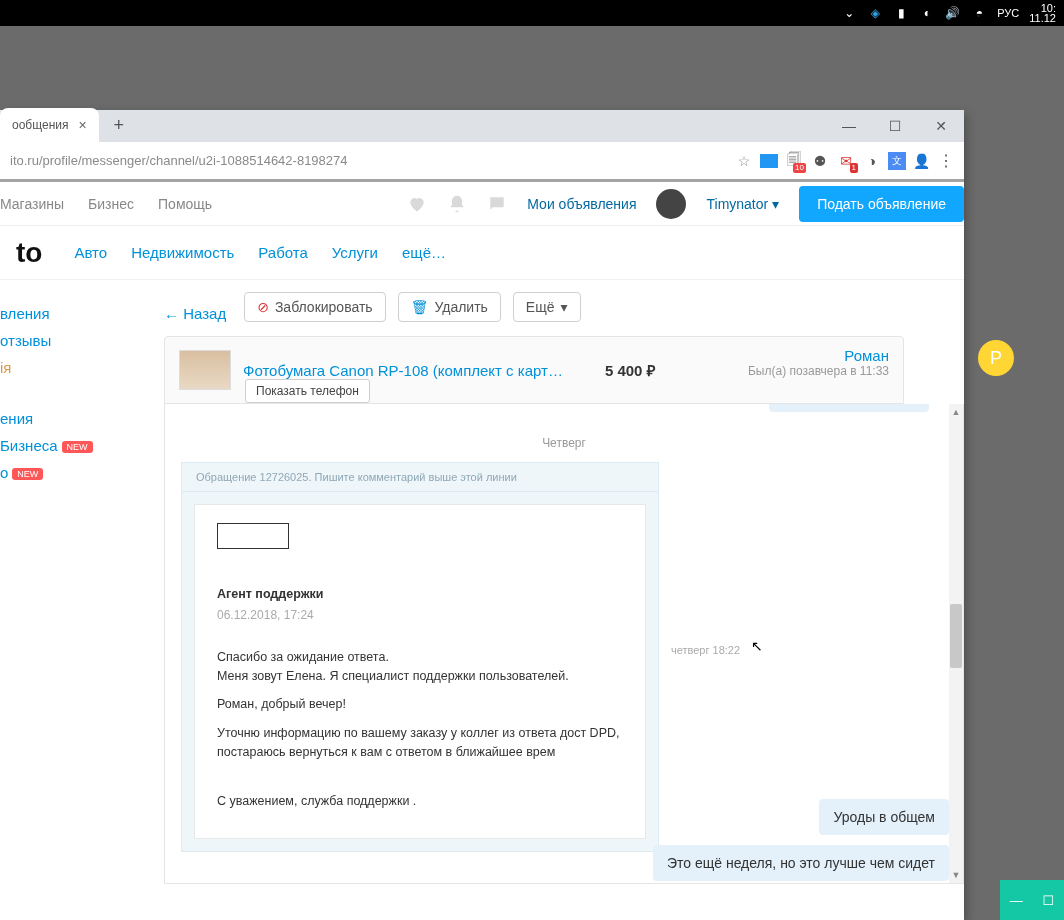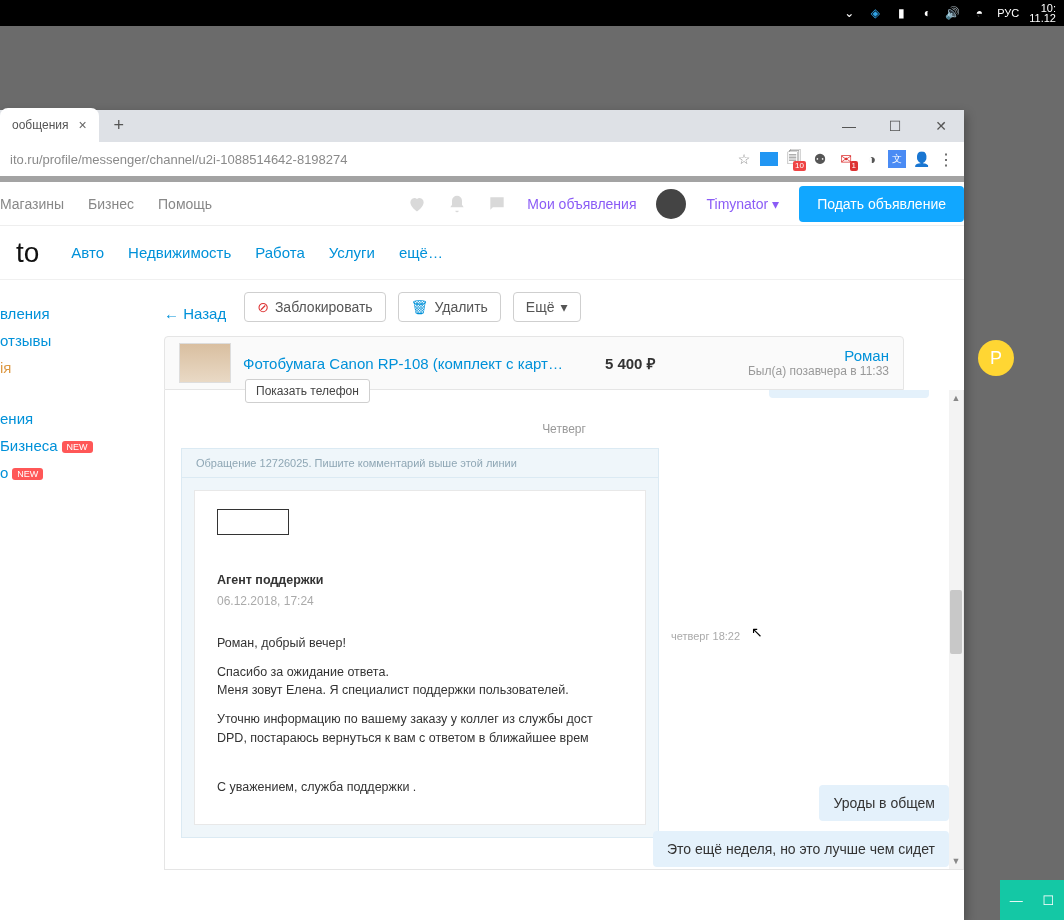--- a/index.html
+++ b/index.html
@@ -7,36 +7,36 @@
 .taskbar{position:absolute;top:0;left:0;right:0;height:26px;background:#000;display:flex;justify-content:flex-end;align-items:center;padding:0 8px;color:#fff;font-size:11px;gap:10px}
 .taskbar .tray-icon{width:16px;height:16px;display:inline-flex;align-items:center;justify-content:center;font-size:12px}
 .taskbar .clock{text-align:right;font-size:11px;line-height:10px}
 .browser{position:absolute;left:0;top:110px;width:964px;height:810px;background:#fff;border-radius:0;box-shadow:2px 4px 10px rgba(0,0,0,.3)}
 .tabbar{height:32px;background:#dee1e6;display:flex;align-items:flex-end;position:relative}
 .tab{height:34px;background:#fff;border-radius:8px 8px 0 0;display:flex;align-items:center;padding:0 12px;margin-left:0;font-size:12px;color:#555;gap:10px}
 .tab-close{font-size:14px;color:#666;cursor:pointer}
 .newtab{width:28px;height:28px;display:flex;align-items:center;justify-content:center;font-size:18px;color:#555;margin-left:6px;margin-bottom:3px;cursor:pointer}
 .wincontrols{position:absolute;right:0;top:0;display:flex}
 .wincontrols div{width:46px;height:32px;display:flex;align-items:center;justify-content:center;color:#555;font-size:14px;cursor:pointer}
-.urlbar{height:40px;background:#fff;display:flex;align-items:center;padding:0 10px;border-bottom:6px solid #a3a3a3;gap:6px}
+.urlbar{height:40px;background:#fff;display:flex;align-items:center;padding:0 10px;border-bottom:3px solid #a3a3a3;gap:6px}
 .url{flex:0 0 auto;font-size:13px;color:#8a8a8a}
 .url-filler{flex:1}
 .ext-icon{width:20px;height:20px;display:flex;align-items:center;justify-content:center;font-size:14px;color:#555;position:relative}
 .badge-red{position:absolute;right:-2px;bottom:-2px;background:#d33;color:#fff;font-size:8px;border-radius:2px;padding:0 2px;line-height:10px}
 .three-dots{width:16px;text-align:center;color:#555;font-size:16px}
 .sitehead{height:44px;display:flex;align-items:center;padding:0 0;gap:24px;border-bottom:1px solid #eee}
 .sitehead .navlink{font-size:14px;color:#888}
 .sitehead .right{margin-left:auto;display:flex;align-items:center;gap:20px}
 .icn{width:20px;height:20px;color:#cfcfcf}
 .avatar{width:30px;height:30px;border-radius:50%;background:#444}
-.userlabel{font-size:14px;color:#8b5cf6}
+.userlabel{font-size:14px;color:#0369a1}
 .post-btn{background:#11a7ff;color:#fff;border:none;padding:10px 18px;border-radius:4px;font-size:14px;cursor:pointer}
 .catbar{height:54px;display:flex;align-items:center;padding:0 16px;gap:24px;border-bottom:1px solid #f0f0f0}
 .catlink{font-size:15px;color:#0091d9}
-.logo{font-size:28px;font-weight:400;color:#111;margin-right:8px}
+.logo{font-size:28px;font-weight:700;color:#111;margin-right:8px}
 .content{display:flex;height:calc(100% - 178px)}
 .sidebar{width:164px;padding:20px 6px 0 0}
 .sidelink{display:block;font-size:15px;color:#0091d9;padding:5px 0}
 .newpill{display:inline-block;background:#ff5757;color:#fff;font-size:9px;padding:1px 5px;border-radius:3px;vertical-align:middle;margin-left:4px}
 .main{flex:1;position:relative;border-left:0}
 .toolbar{display:flex;align-items:flex-end;gap:12px;padding:12px 0 14px 0}
 .backlink{color:#0091d9;font-size:15px;margin-right:6px}
 .tb-btn{background:#fff;border:1px solid #cfcfcf;padding:6px 12px;border-radius:4px;font-size:14px;color:#555;cursor:pointer;display:inline-flex;align-items:center;gap:6px}
 .tb-block{color:#d33}
 .tb-del{color:#0091d9}
@@ -163,21 +163,21 @@
             <span>Заблокировать</span>
           </button>
         <button class="tb-btn">
             <span class="tb-del">🗑</span>
             <span>Удалить</span>
           </button>
         <button class="tb-btn"><span>Ещё</span> ▾</button>
       </div>
 
       <div class="chat-hd-wrap">
-        <div class="chat-hd" style="height:54px">
+        <div class="chat-hd" style="height:68px">
           <div class="prod-thumb"></div>
           <span class="prod-title">Фотобумага Canon RP-108 (комплект с карт…</span>
           <span class="prod-price">5 400 ₽</span>
           <button class="show-phone">Показать телефон</button>
           <div class="peer">
             <div class="peer-name">Роман</div>
             <div class="peer-status">Был(а) позавчера в 11:33</div>
           </div>
         </div>
         <div class="peer-av">Р</div>
@@ -186,26 +186,26 @@
       <div class="chat-body">
         <div style="position:absolute;right:34px;top:0;background:#e4f1fb;border-radius:0 0 4px 4px;width:160px;height:8px"></div>
         <div class="day">Четверг</div>
 
         <div class="msg-img">
           <div class="msg-img-head">Обращение 12726025. Пишите комментарий выше этой линии</div>
           <div class="letter">
             <div class="box"></div>
             <div class="agent">Агент поддержки</div>
             <div class="lstamp">06.12.2018, 17:24</div>
-            <div class="para">Роман, добрый вечер!</div>
             <div class="para">
               <span>Спасибо за ожидание ответа.</span><br>
               <span>Меня зовут Елена. Я специалист поддержки пользователей.</span>
             </div>
-            <div class="para">Уточню информацию по вашему заказу у коллег из службы дост DPD, постараюсь вернуться к вам с ответом в ближайшее врем</div>
+            <div class="para">Роман, добрый вечер!</div>
+            <div class="para">Уточню информацию по вашему заказу у коллег из ответа дост DPD, постараюсь вернуться к вам с ответом в ближайшее врем</div>
             <div class="para" style="margin-top:30px">С уважением, служба поддержки .</div>
           </div>
         </div>
         <span class="msg-meta" style="left:506px;top:240px">четверг 18:22</span>
         <span class="cursor" style="left:586px;top:234px">↖</span>
 
         <div class="bubble-r" style="bottom:48px">Уроды в общем</div>
         <div class="bubble-r" style="bottom:2px">Это ещё неделя, но это лучше чем сидет</div>
 
         <div class="scrollbar">

